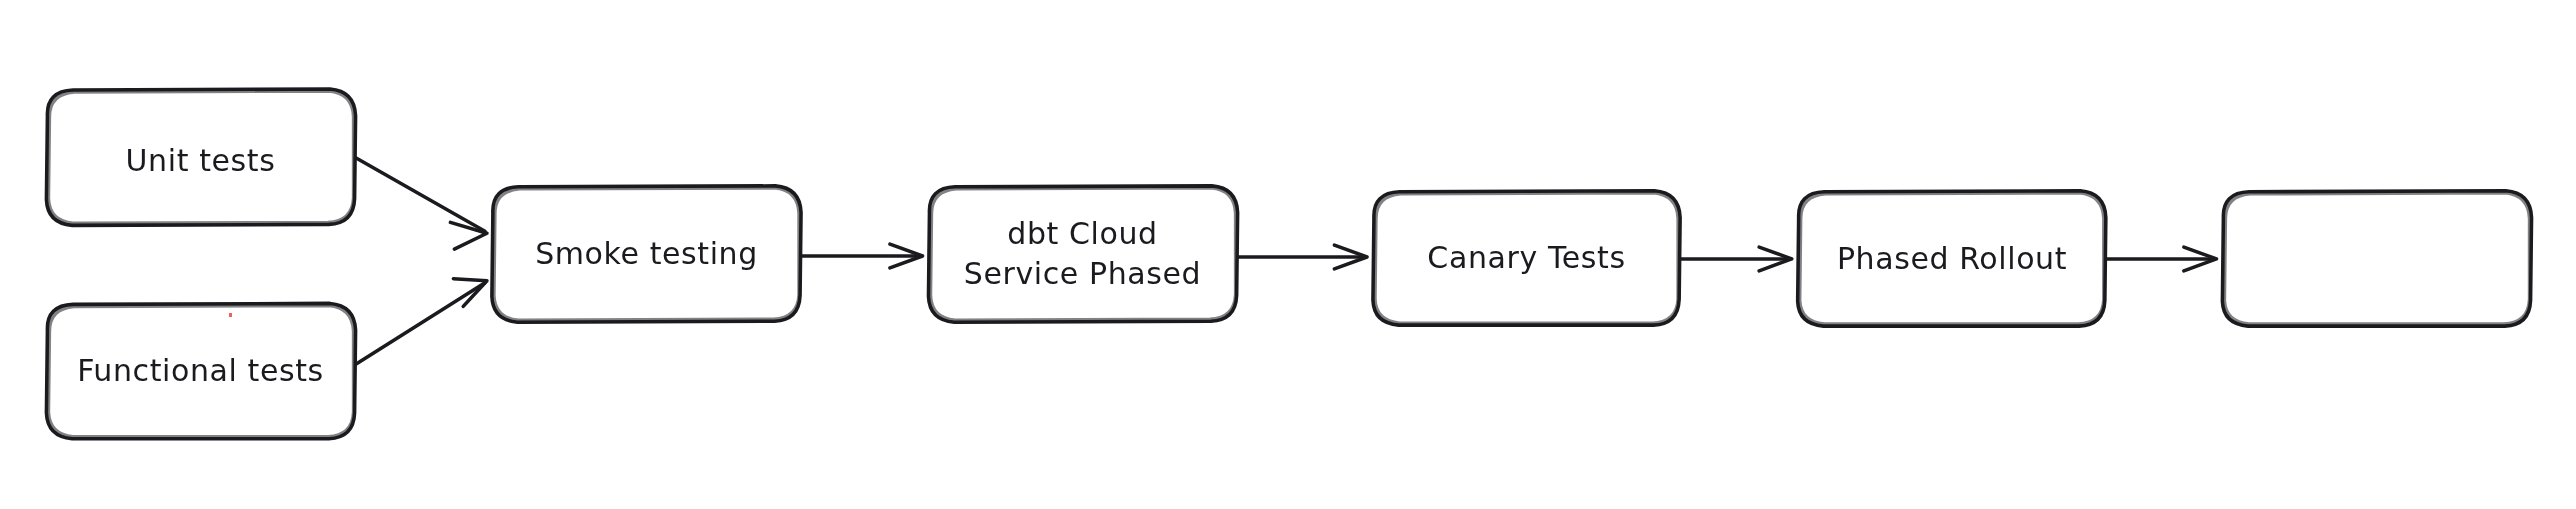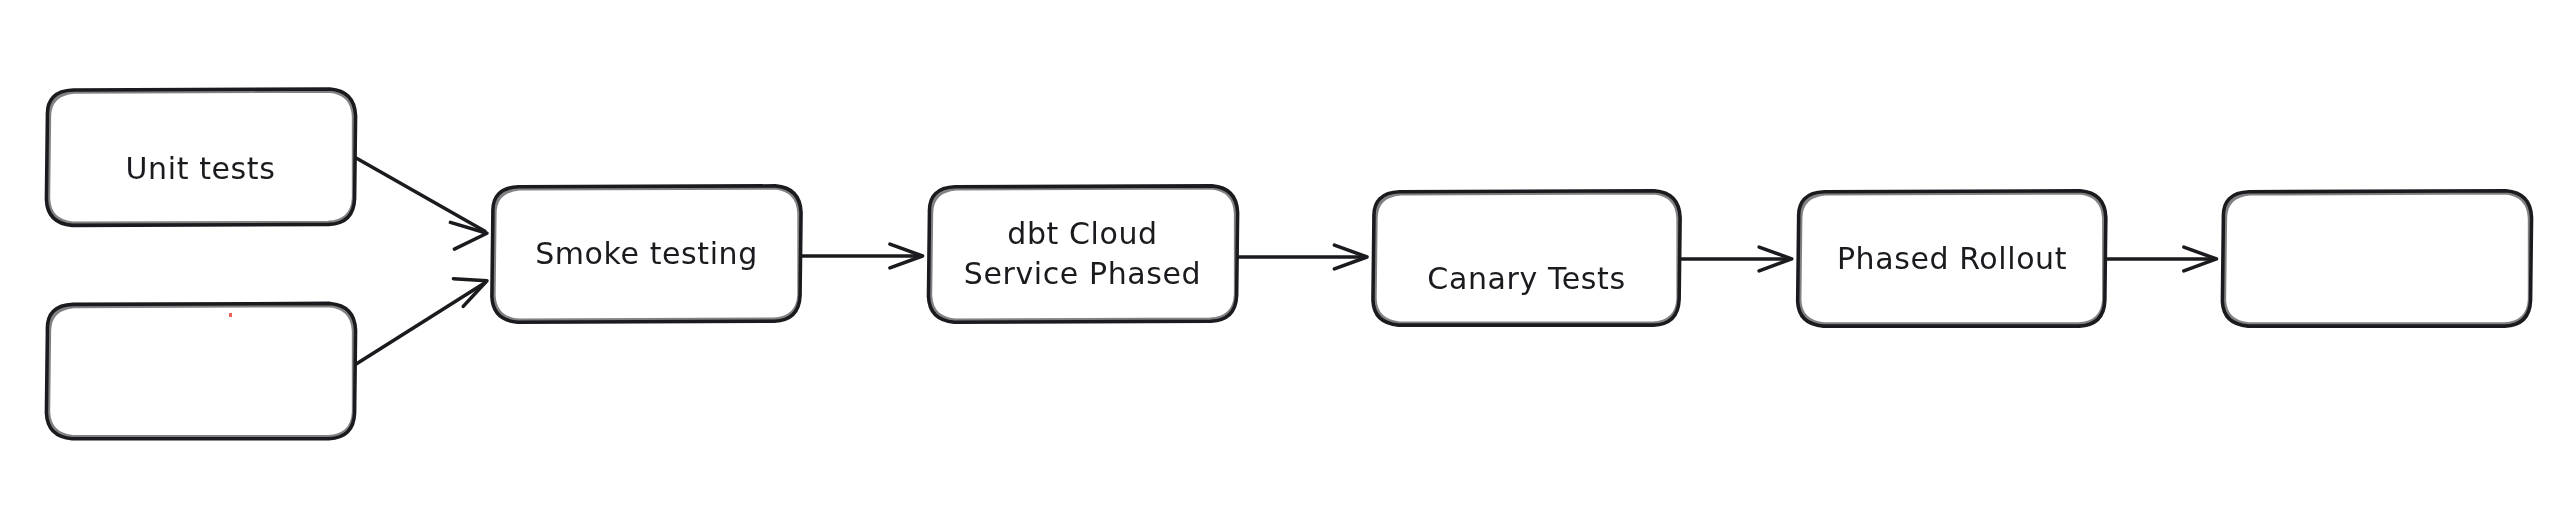--- a/index.html
+++ b/index.html
@@ -126,34 +126,37 @@
       </g>
 
       <g>
         <path d="M2133,262 L2242,262"></path>
         <path d="M2211,250 L2244,262 L2211,274"></path>
       </g>
     </g>
   </svg>
 
   <div class="node-hit" style="left:46px; top:89px; width:309px; height:136px;">
-    <div class="node-label" style="left:0; top:12px; width:309px; height:136px;">Unit tests</div>
+    <div class="node-label" style="left:0; top:4px; width:309px; height:136px;">Unit tests</div>
   </div>
 
+  <div class="node-hit" style="left:46px; top:303px; width:309px; height:135px;">
+    <div class="node-label" style="left:0; top:0; width:309px; height:135px;">Functional tests</div>
+  </div>
 
   <div class="node-hit" style="left:492px; top:186px; width:309px; height:136px;">
     <div class="node-label" style="left:0; top:0; width:309px; height:136px;">Smoke testing</div>
   </div>
 
   <div class="node-hit" style="left:928px; top:186px; width:309px; height:136px;">
     <div class="node-label" style="left:0; top:0; width:309px; height:136px;">dbt Cloud
 Service Phased</div>
   </div>
 
-  <div class="node-hit" style="left:1373px; top:191px; width:307px; height:134px;margin-top:21px;">
+  <div class="node-hit" style="left:1373px; top:191px; width:307px; height:134px;">
     <div class="node-label" style="left:0; top:0; width:307px; height:134px;">Canary Tests</div>
   </div>
 
   <div class="node-hit" style="left:1798px; top:191px; width:308px; height:135px;padding-left:48px;">
     <div class="node-label" style="left:0; top:0; width:308px; height:135px;">Phased Rollout</div>
   </div>
 
 
   <div class="artifact-dot" style="left:229px; top:313px;"></div>
 

